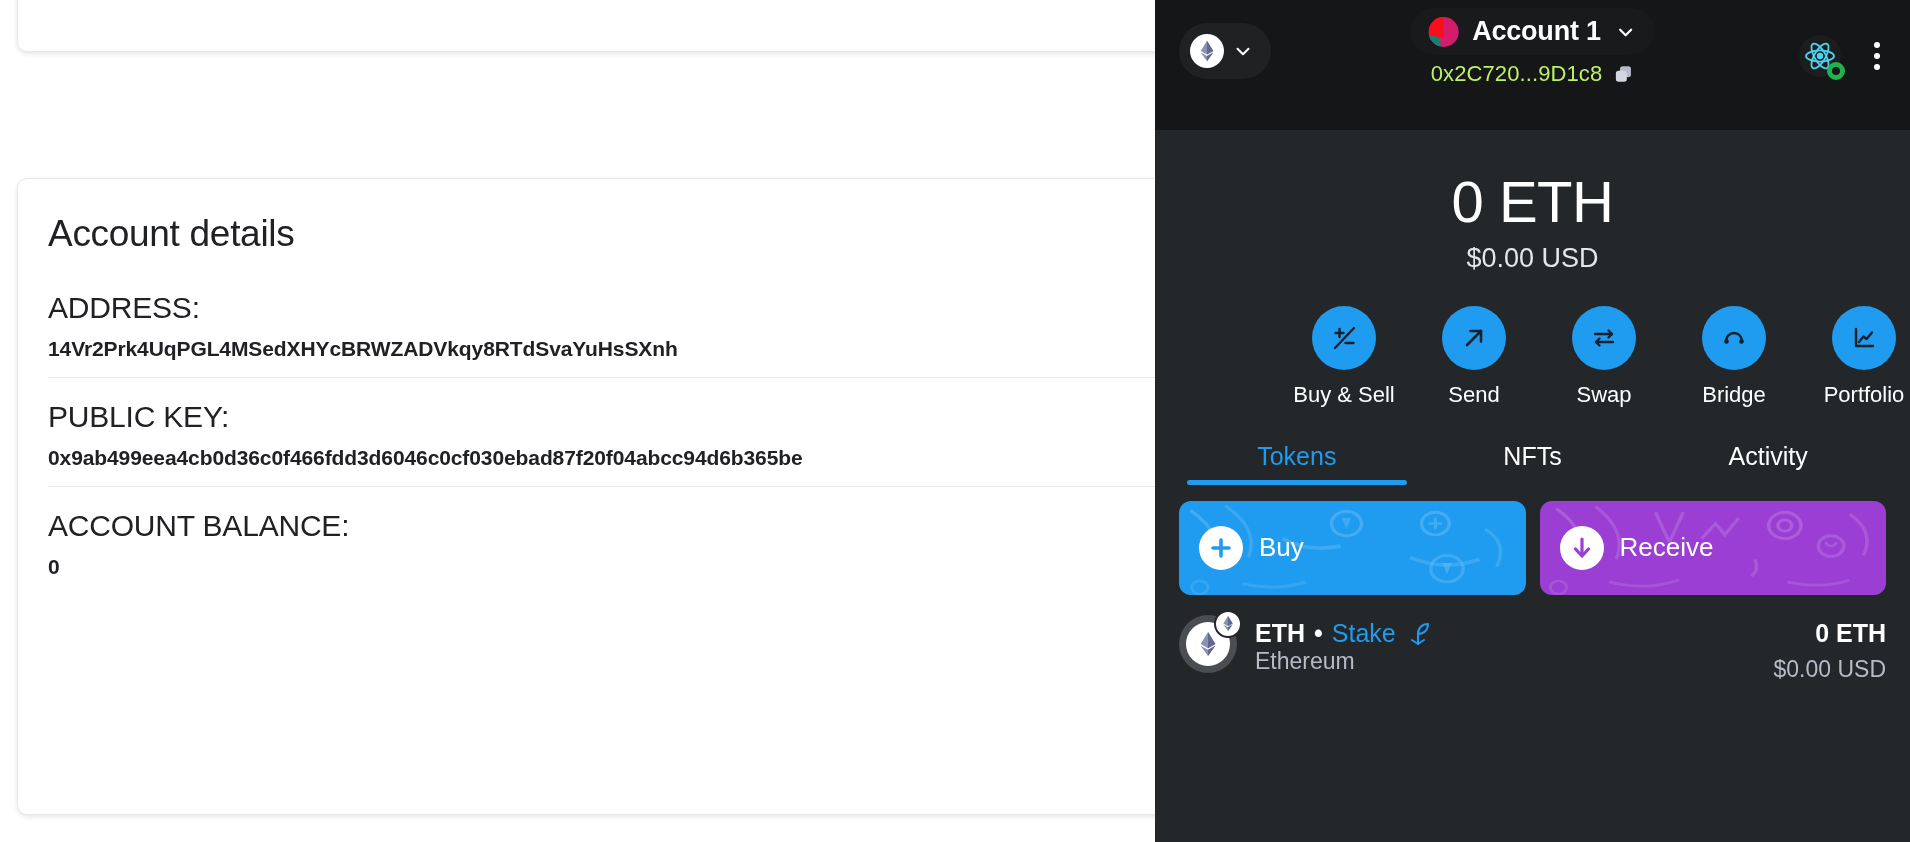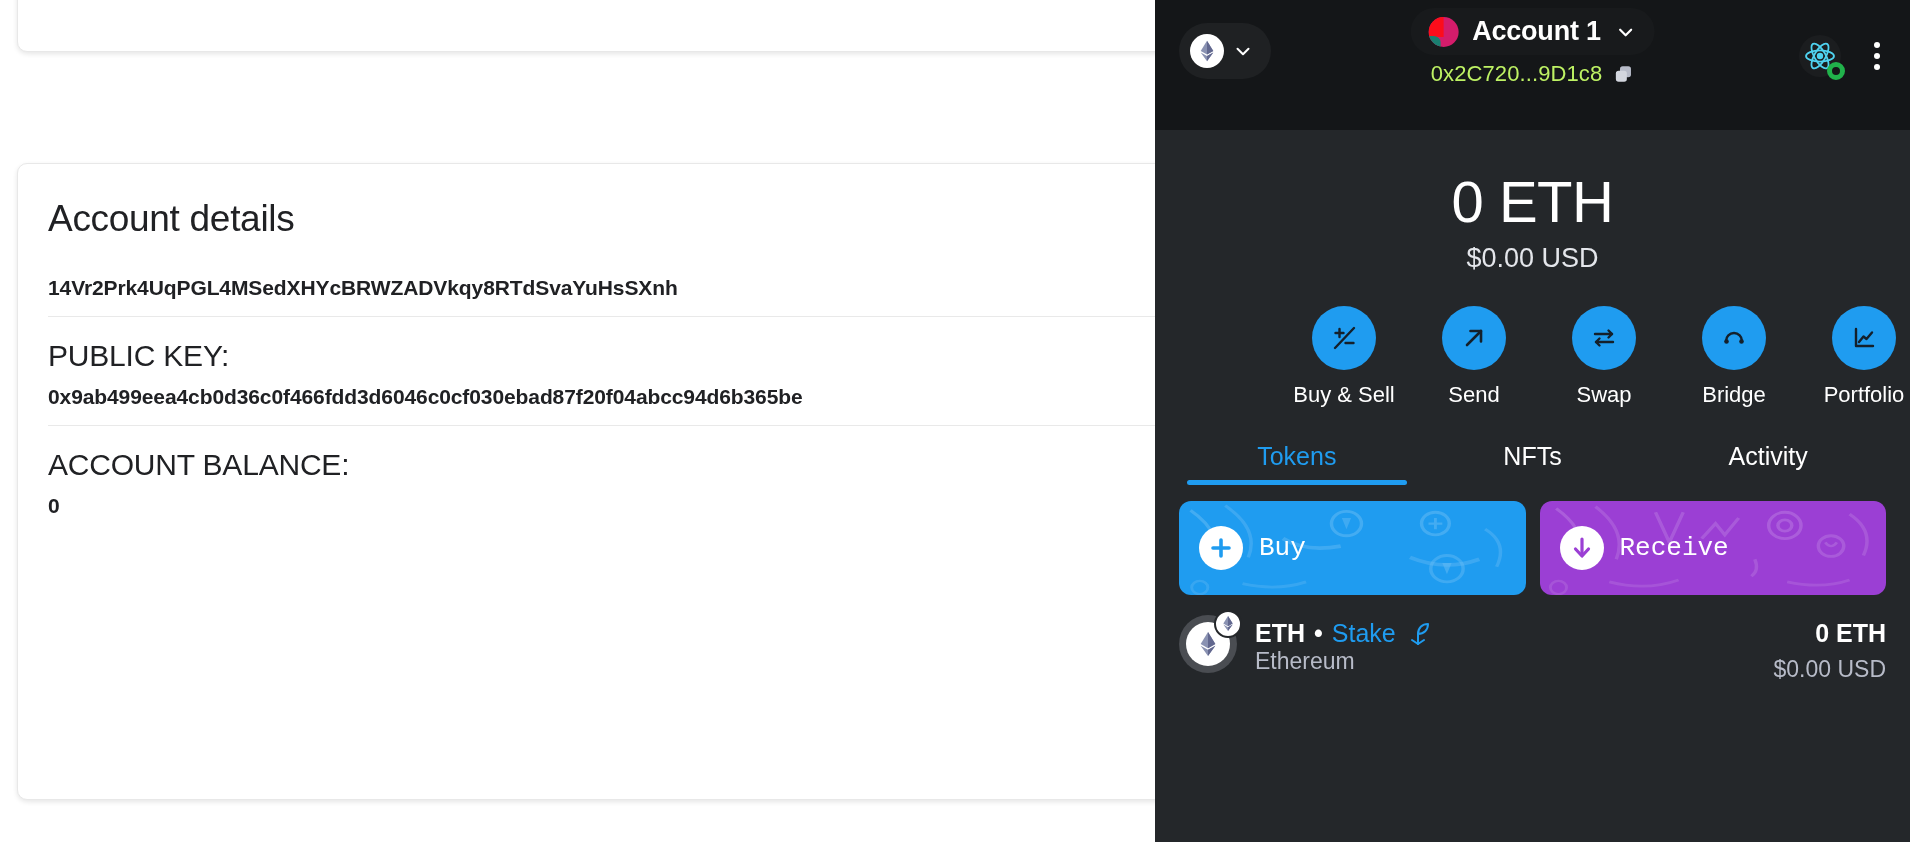--- a/index.html
+++ b/index.html
@@ -23,21 +23,21 @@
     background: #fff;
     border: 1px solid #e8e8e8;
     border-radius: 10px;
     box-shadow: 0 2px 5px rgba(0,0,0,0.10);
   }
   .card-top {
     left: 17px; top: -110px;
     width: 1200px; height: 162px;
   }
   .card-main {
-    left: 17px; top: 163px;
+    left: 17px; top: 178px;
     width: 1200px; height: 637px;
     padding: 0 30px;
   }
   .page-title {
     font-size: 37px;
     font-weight: 400;
     color: #202124;
     letter-spacing: -0.3px;
     padding-top: 34px;
     padding-bottom: 14px;
@@ -212,21 +212,21 @@
     padding-left: 20px;
   }
   .promo.buy { background: #1f9cf0; }
   .promo.receive { background: #9b3fd4; }
   .promo svg.bg { position:absolute; inset:0; width:100%; height:100%; opacity:0.32; }
   .promo-icon {
     width: 44px; height: 44px; border-radius:50%; background:#fff;
     display:flex; align-items:center; justify-content:center;
     position: relative; z-index: 2; flex:none;
   }
-  .promo-label { font-size: 26px; color:#fff; position:relative; z-index:2;font-family:Liberation Mono, monospace; }
+  .promo-label { font-size: 26px; color:#fff; position:relative; z-index:2; }
 
   
   .token-list { padding: 20px 24px 0 24px; flex:1; overflow:hidden; }
   .token-row { display:flex; align-items:flex-start; gap: 18px; }
   .token-icon-wrap { position:relative; width: 58px; height: 58px; flex:none; }
   .token-icon-main {
     width: 58px; height: 58px; border-radius:50%;
     background:#4a4d52;
     display:flex; align-items:center; justify-content:center;
   }
@@ -254,20 +254,21 @@
 <div id="root">
 
   <div class="page">
 
     <div class="card card-top"></div>
 
     <div class="card card-main">
       <div class="page-title">Account details</div>
 
       <div class="detail-block">
+        <div class="detail-label">ADDRESS:</div>
         <div class="detail-value">14Vr2Prk4UqPGL4MSedXHYcBRWZADVkqy8RTdSvaYuHsSXnh</div>
       </div>
       <div class="divider"></div>
 
       <div class="detail-block">
         <div class="detail-label">PUBLIC KEY:</div>
         <div class="detail-value">0x9ab499eea4cb0d36c0f466fdd3d6046c0cf030ebad87f20f04abcc94d6b365be</div>
       </div>
       <div class="divider"></div>
 

